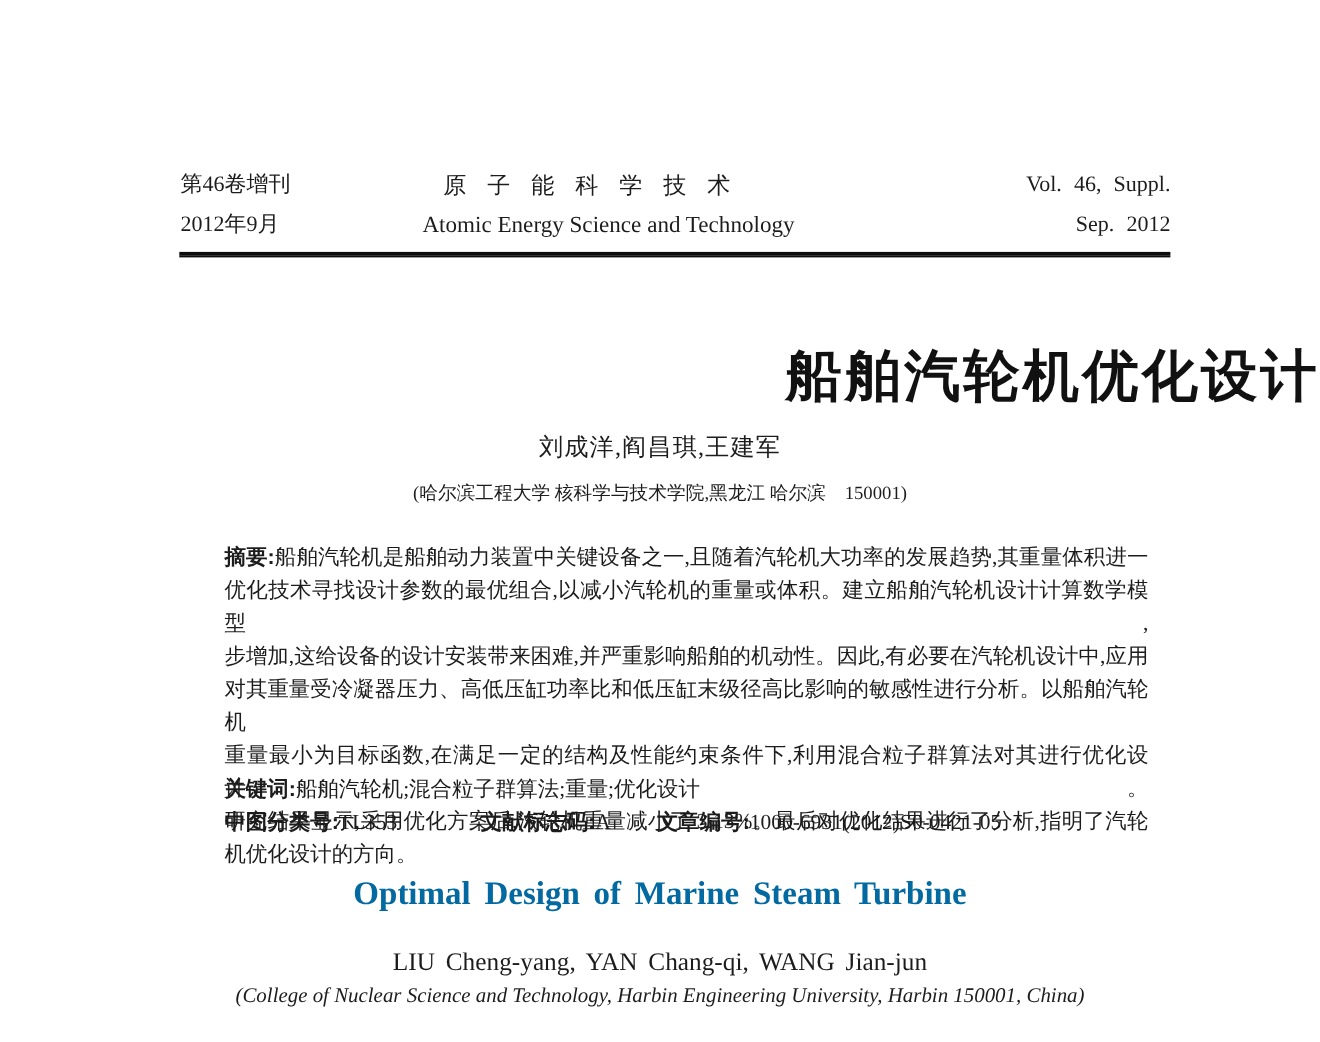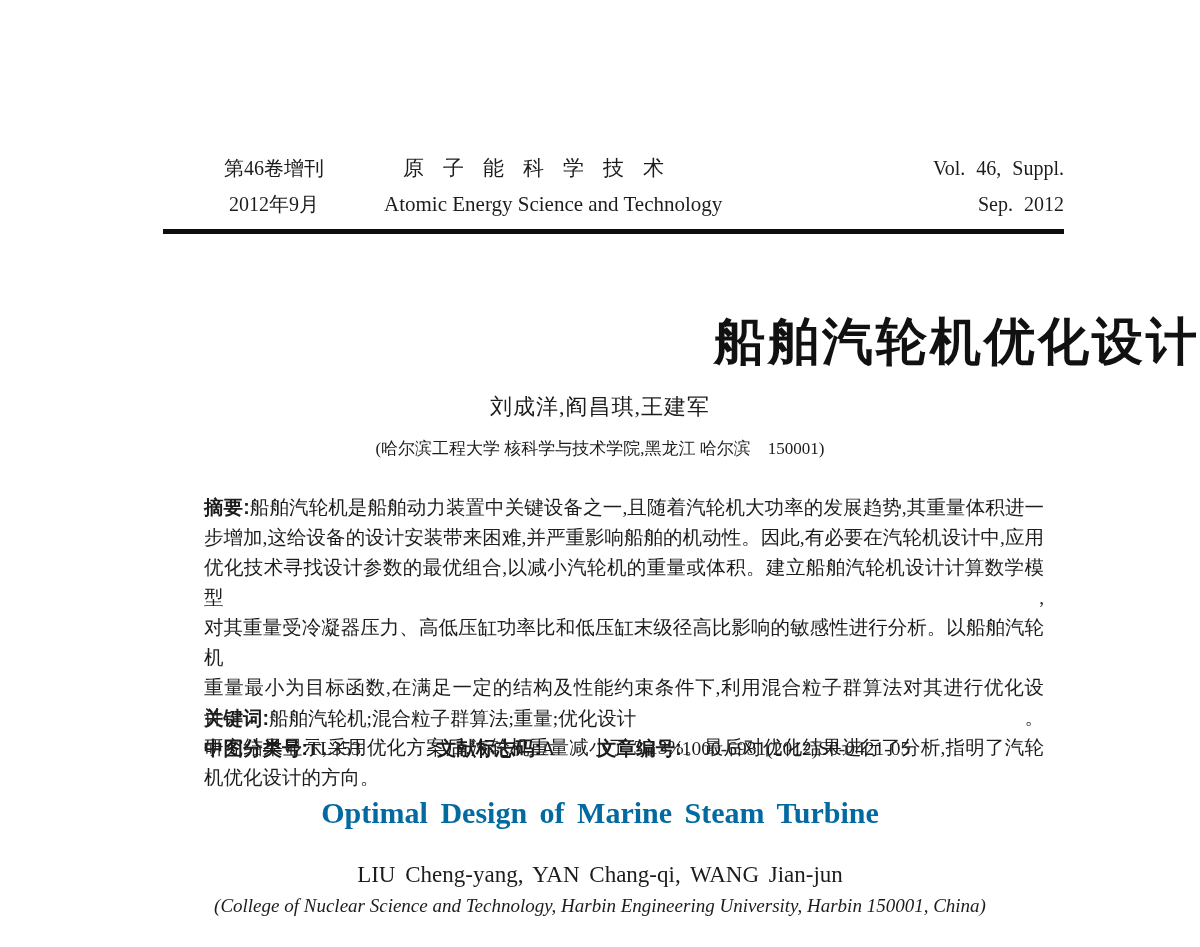--- a/index.html
+++ b/index.html
@@ -16,21 +16,21 @@
   
   .header {
     position: absolute;
     left: 164px; top: 150px;
     width: 900px;
     display: flex;
     justify-content: space-between;
     align-items: flex-start;
   }
   .h-col { line-height: 36px; font-size: 20px; }
-  .h-left  { text-align: center;  width: 220px; }
+  .h-left  { text-align: left;  width: 220px; }
   .h-center{ flex: 1; }
   .h-right { text-align: right; width: 210px; word-spacing: 6px; }
   .h-center .zh-journal {
     font-size: 21px;
     letter-spacing: 19px;
     text-indent: 19px;
     white-space: nowrap;
   }
   .h-center .en-journal { font-size: 21px; }
   
@@ -142,22 +142,22 @@
   </div>
 
   <div class="rule"></div>
 
   <div class="title-zh">船舶汽轮机优化设计</div>
   <div class="authors-zh">刘成洋,阎昌琪,王建军</div>
   <div class="affil-zh">(哈尔滨工程大学 核科学与技术学院,黑龙江 哈尔滨　150001)</div>
 
   <div class="abstract">
     <div class="abs-line"><span class="zh-bold">摘要:</span><span>船舶汽轮机是船舶动力装置中关键设备之一,且随着汽轮机大功率的发展趋势,其重量体积进一</span></div>
+    <div class="abs-line">优化技术寻找设计参数的最优组合,以减小汽轮机的重量或体积。建立船舶汽轮机设计计算数学模型,</div>
     <div class="abs-line">步增加,这给设备的设计安装带来困难,并严重影响船舶的机动性。因此,有必要在汽轮机设计中,应用</div>
-    <div class="abs-line">优化技术寻找设计参数的最优组合,以减小汽轮机的重量或体积。建立船舶汽轮机设计计算数学模型,</div>
     <div class="abs-line">对其重量受冷凝器压力、高低压缸功率比和低压缸末级径高比影响的敏感性进行分析。以船舶汽轮机</div>
     <div class="abs-line">重量最小为目标函数,在满足一定的结构及性能约束条件下,利用混合粒子群算法对其进行优化设计。</div>
     <div class="abs-line">研究结果显示,采用优化方案后,汽轮机重量减小了 3.13%。最后对优化结果进行了分析,指明了汽轮</div>
     <div class="abs-line last">机优化设计的方向。</div>
   </div>
 
   <div class="keywords">
     <span class="zh-bold">关键词:</span><span>船舶汽轮机;混合粒子群算法;重量;优化设计</span>
   </div>
 

